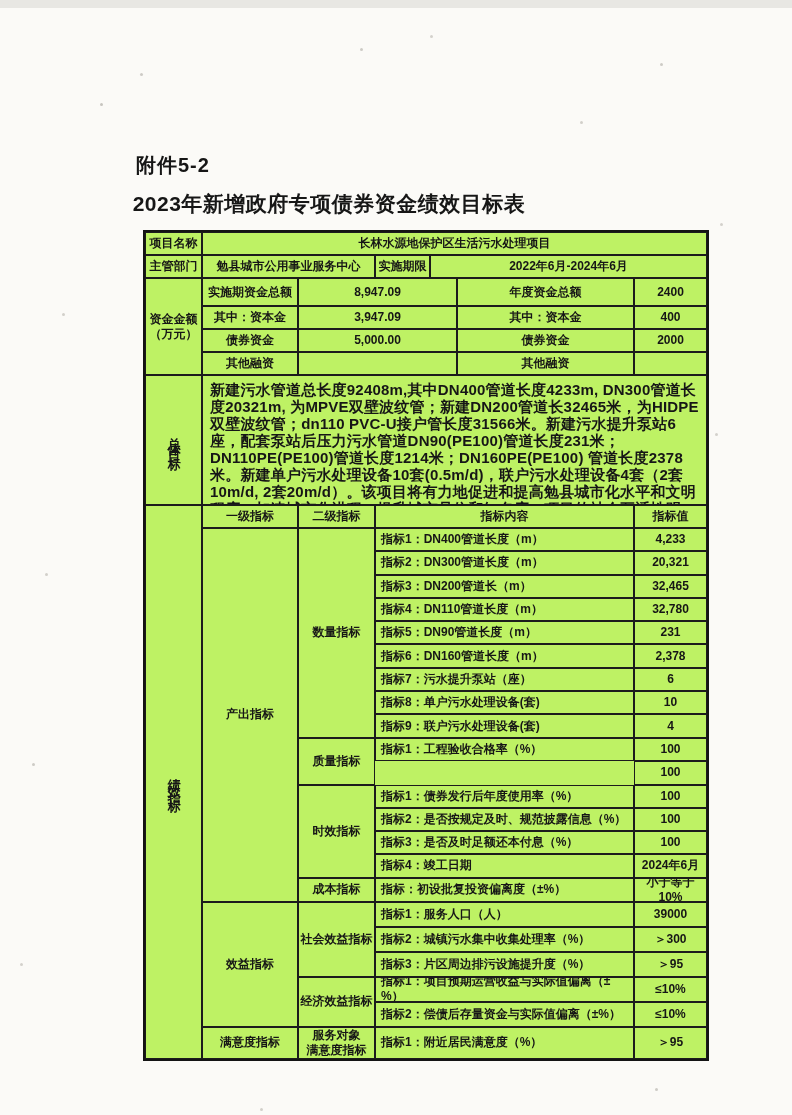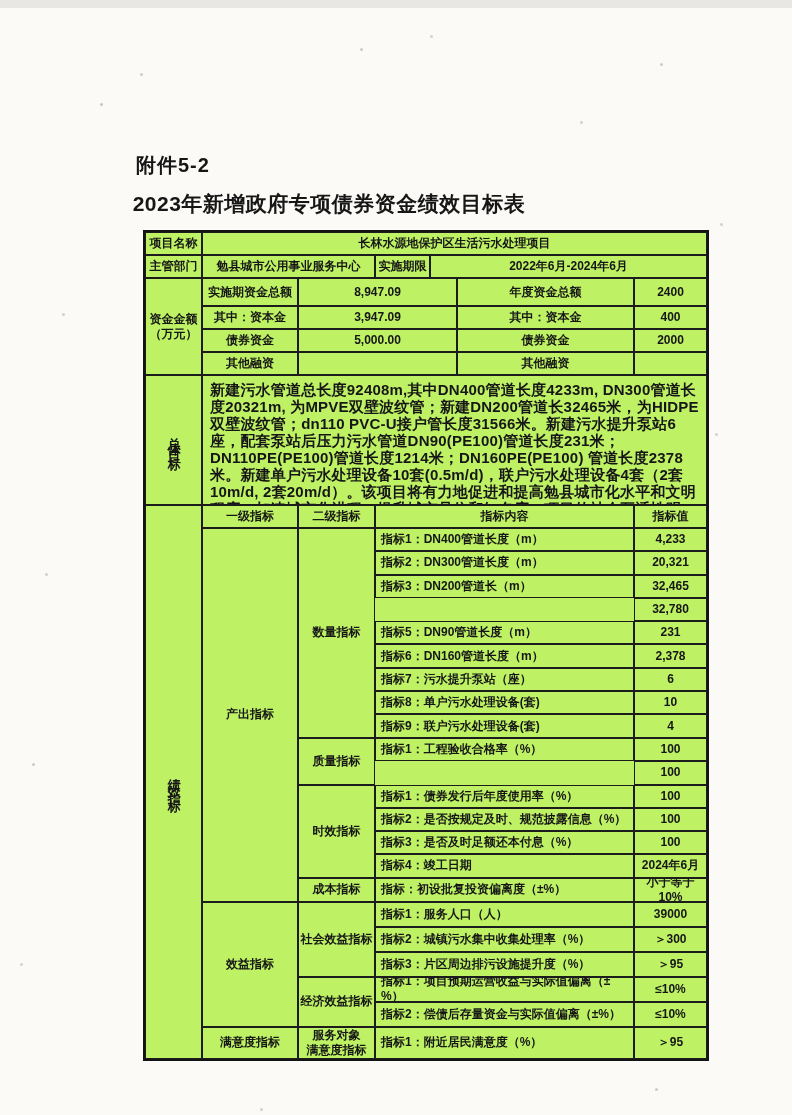--- a/index.html
+++ b/index.html
@@ -134,20 +134,21 @@
 
     <div class="cell left" style="grid-area:9/4/10/7">指标1：DN400管道长度（m）</div>
     <div class="cell" style="grid-area:9/7/10/8">4,233</div>
 
     <div class="cell left" style="grid-area:10/4/11/7">指标2：DN300管道长度（m）</div>
     <div class="cell" style="grid-area:10/7/11/8">20,321</div>
 
     <div class="cell left" style="grid-area:11/4/12/7">指标3：DN200管道长（m）</div>
     <div class="cell" style="grid-area:11/7/12/8">32,465</div>
 
+    <div class="cell left" style="grid-area:12/4/13/7">指标4：DN110管道长度（m）</div>
     <div class="cell" style="grid-area:12/7/13/8">32,780</div>
 
     <div class="cell left" style="grid-area:13/4/14/7">指标5：DN90管道长度（m）</div>
     <div class="cell" style="grid-area:13/7/14/8">231</div>
 
     <div class="cell left" style="grid-area:14/4/15/7">指标6：DN160管道长度（m）</div>
     <div class="cell" style="grid-area:14/7/15/8">2,378</div>
 
     <div class="cell left" style="grid-area:15/4/16/7">指标7：污水提升泵站（座）</div>
     <div class="cell" style="grid-area:15/7/16/8">6</div>

